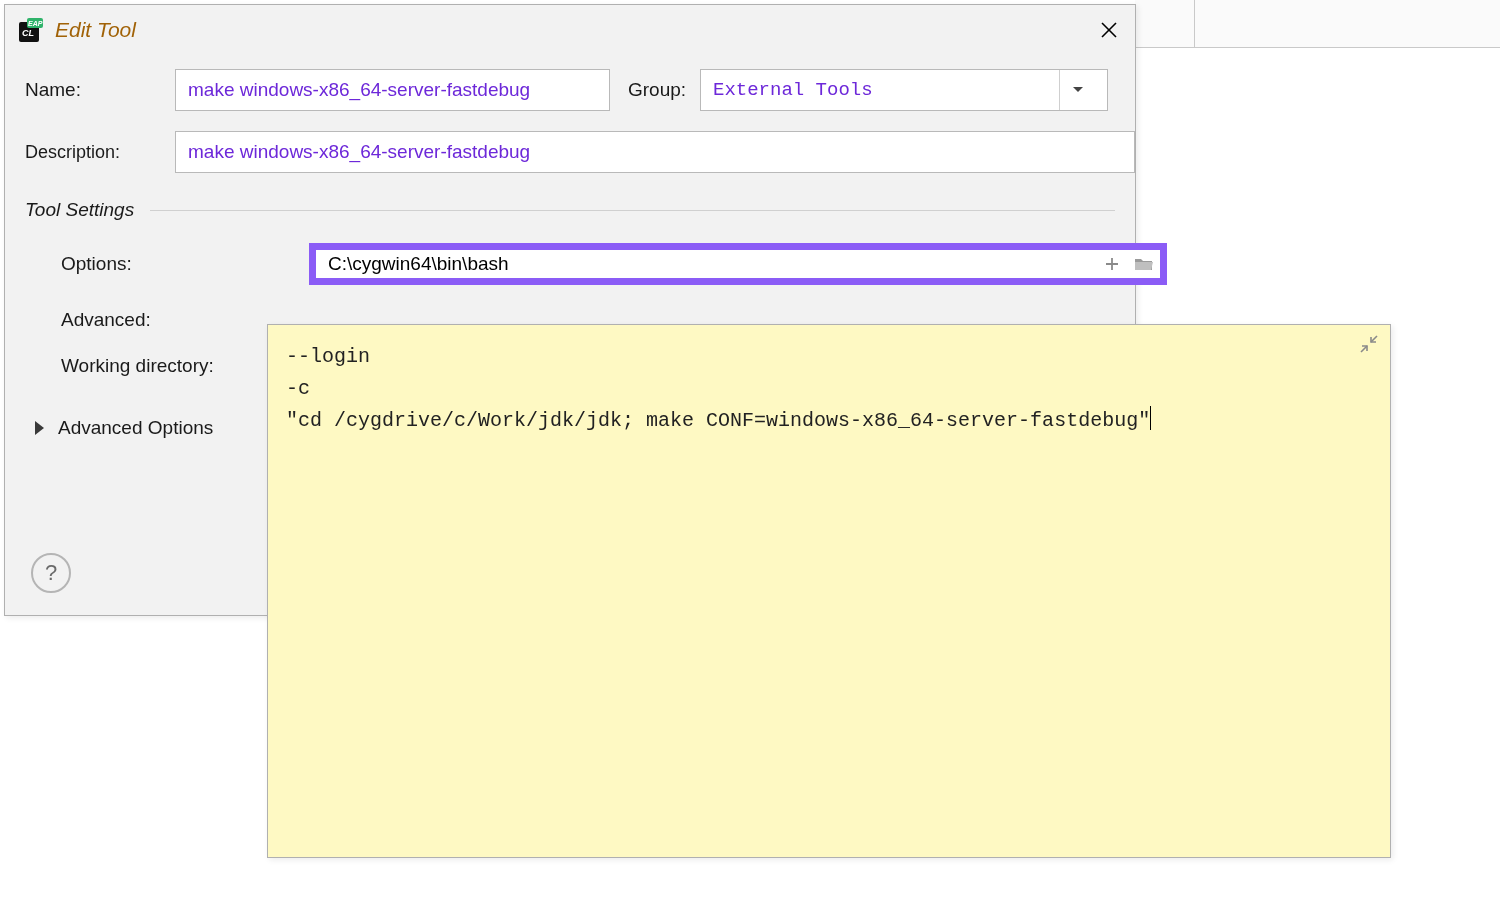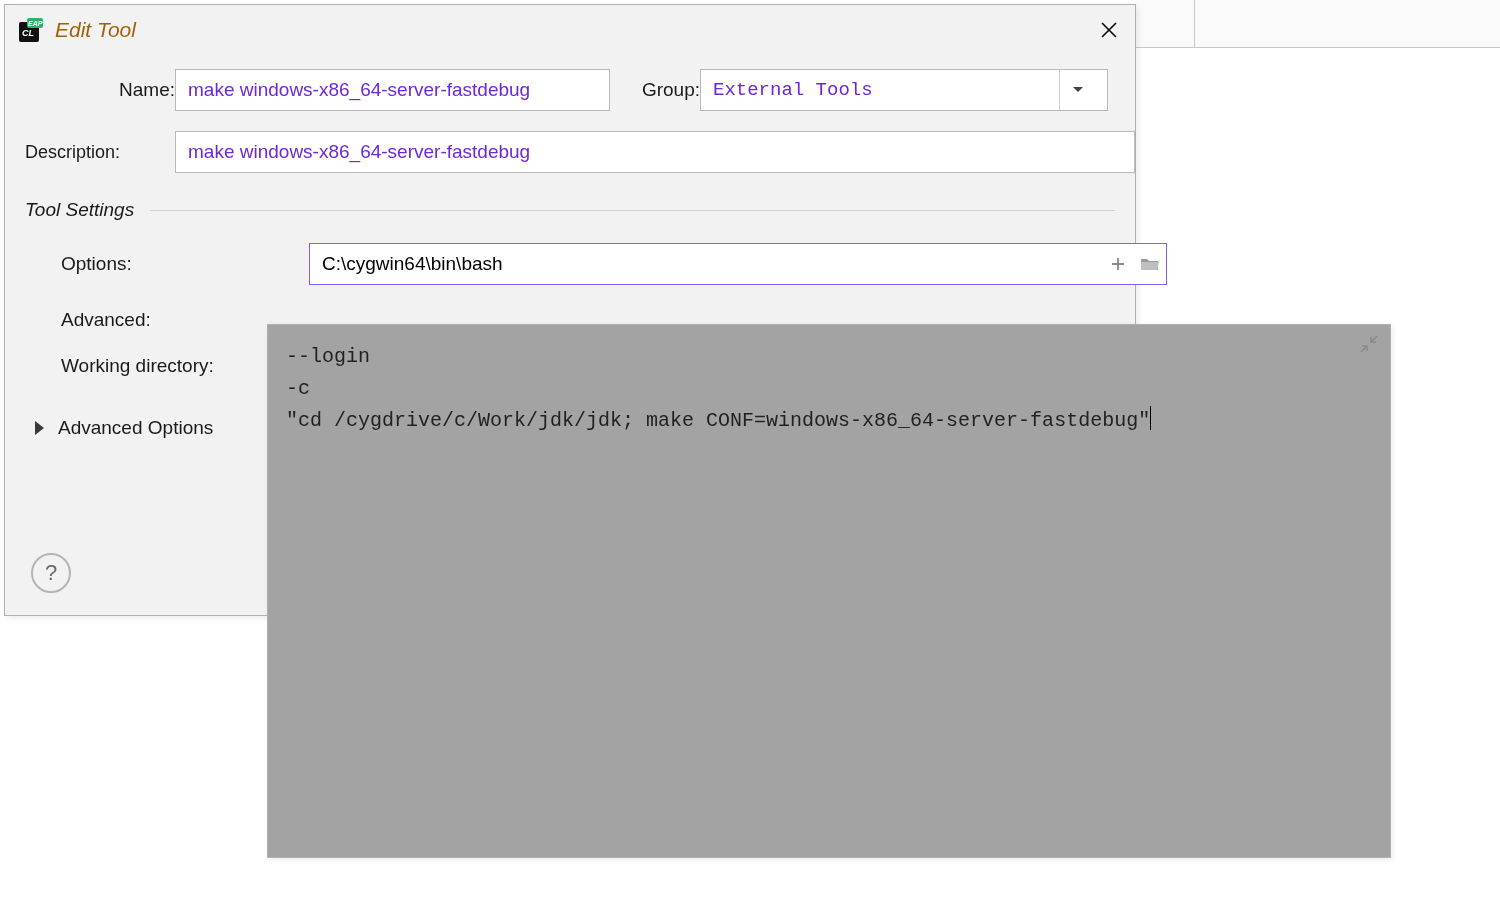--- a/index.html
+++ b/index.html
@@ -71,21 +71,21 @@
   .body {
     padding: 14px 20px 0 20px;
   }
   .row-grid {
     display: grid;
     grid-template-columns: 150px 1fr 90px 1fr;
     align-items: center;
     column-gap: 0;
     margin-bottom: 20px;
   }
-  .row-grid .lbl { font-size: 19px; text-align: right; }
+  .row-grid .lbl { font-size: 19px; }
   .row-grid .lbl.right { padding-left: 18px; }
   input.txt, .combo, .txt-field {
     height: 42px;
     border: 1px solid #b9b9b9;
     background: #fff;
     font-size: 19px;
     font-family: inherit;
     color: #6d28d9;
     padding: 0 12px;
     outline: none;
@@ -134,21 +134,21 @@
     row-gap: 24px;
     align-items: center;
     padding-left: 36px;
   }
   .tool-grid .lbl { font-size: 19px; }
   .program-field {
     display: flex;
     align-items: center;
     width: 858px;
     height: 42px;
-    border: 1px solid #8b5cf6;
+    border: 7px solid #8b5cf6;
     background: #fff;
   }
   .program-field .pinput {
     flex: 1;
     border: none;
     height: 100%;
     font-size: 19px;
     font-family: inherit;
     padding: 0 12px;
     outline: none;
@@ -185,21 +185,21 @@
     color: #6a6a6a;
     background: #f2f2f2;
   }
   
   .args-panel {
     position: absolute;
     left: 267px;
     top: 324px;
     width: 1124px;
     height: 534px;
-    background: #a3a3a3;
+    background: #fef9c3;
     border: 1px solid #b0b0b0;
     box-shadow: 2px 2px 6px rgba(0,0,0,0.08);
     padding: 16px 18px;
   }
   .args-text {
     font-family: "Consolas","Courier New",monospace;
     font-size: 20px;
     color: #222;
     white-space: pre;
     line-height: 1.6;

